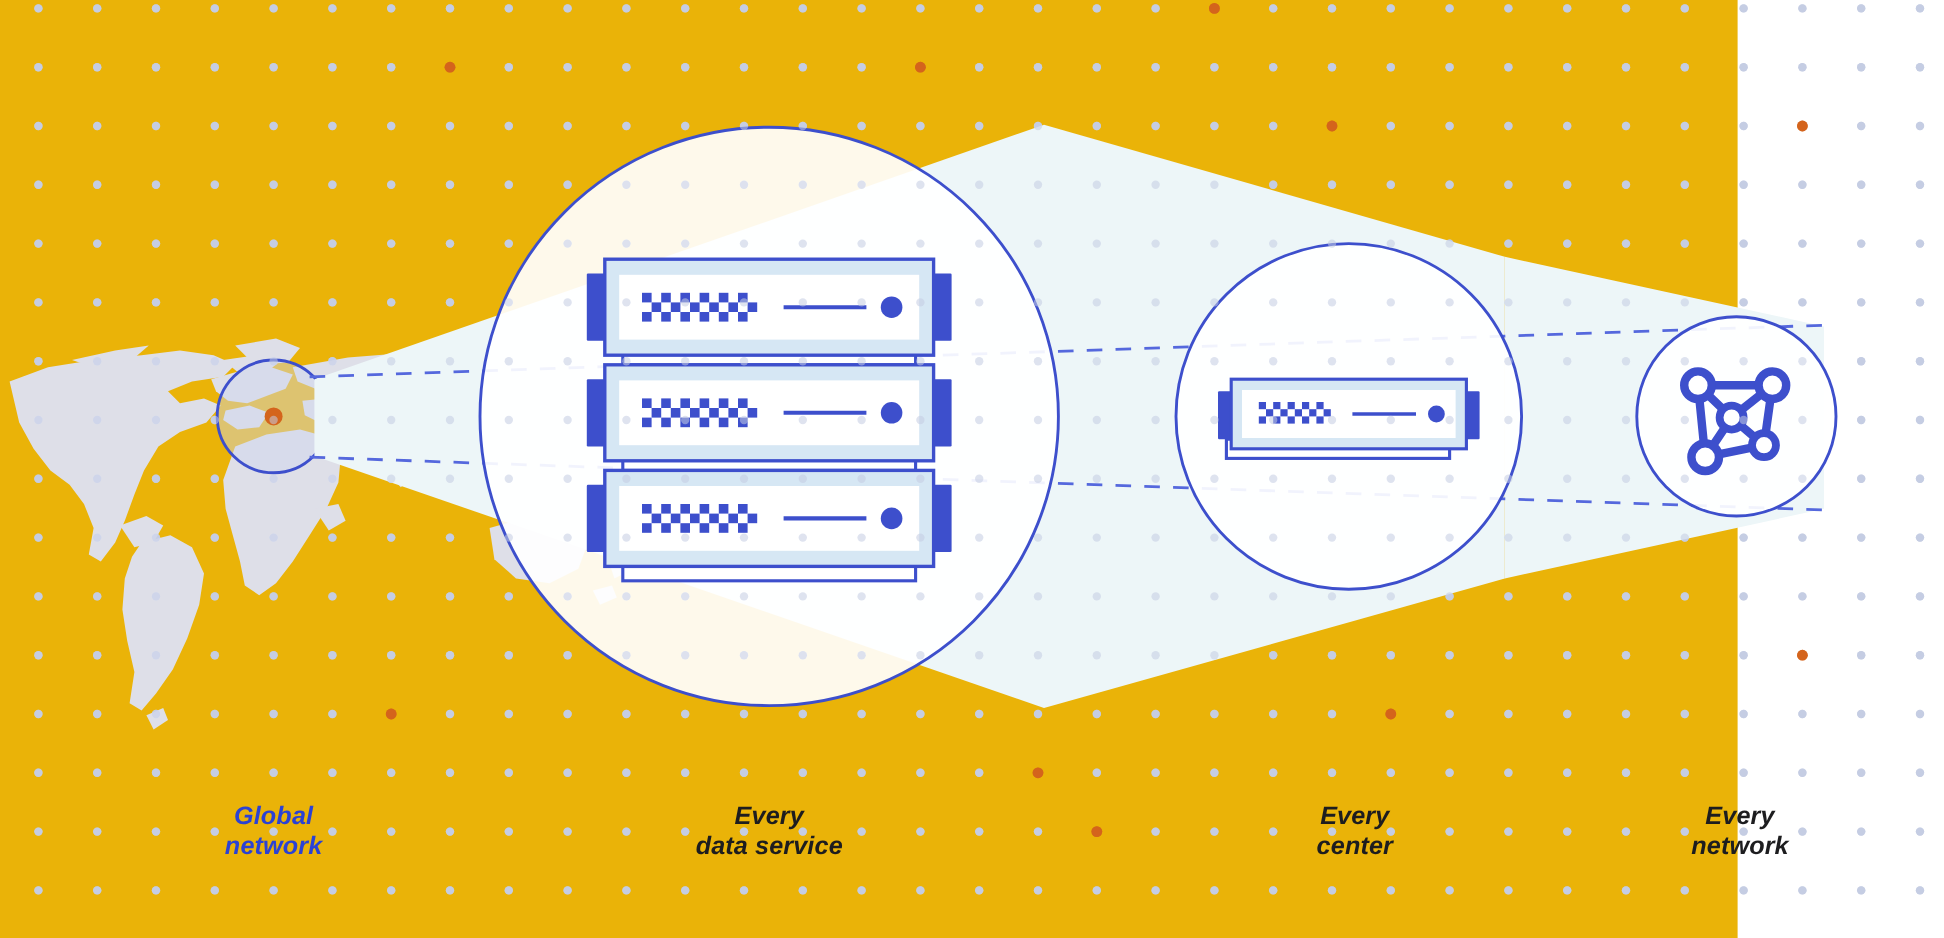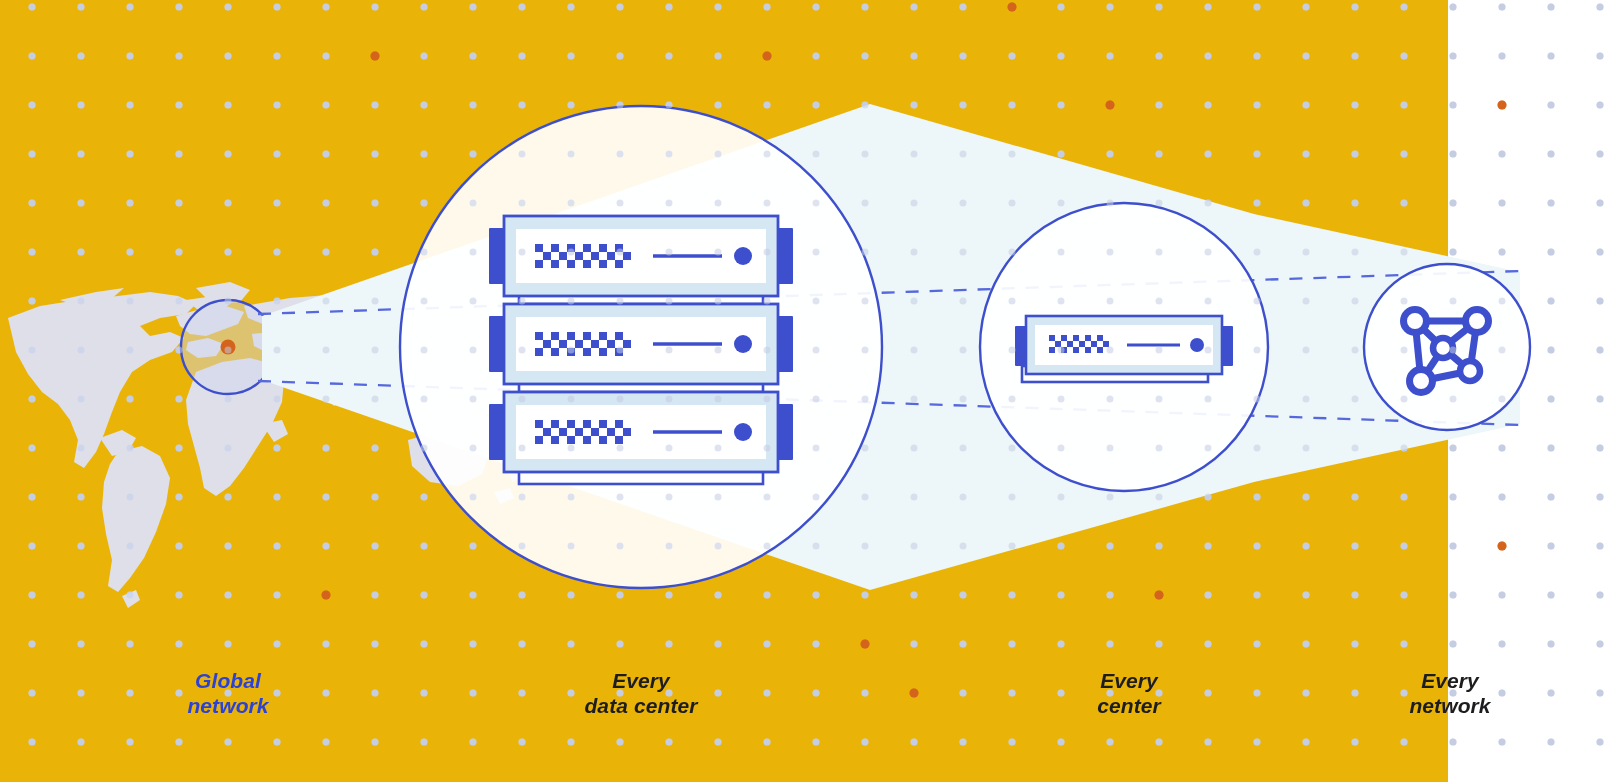--- a/index.html
+++ b/index.html
@@ -1369,21 +1369,21 @@
       </g>
   </svg>
 
   <div class="label blue" style="left:133px;top:668px;width:190px;">
     <div>Global</div>
     <div>network</div>
   </div>
 
   <div class="label dark" style="left:546px;top:668px;width:190px;">
     <div>Every</div>
-    <div>data center</div>
+    <div>data service</div>
   </div>
 
   <div class="label dark" style="left:1034px;top:668px;width:190px;">
     <div>Every</div>
     <div>center</div>
   </div>
 
   <div class="label dark" style="left:1355px;top:668px;width:190px;">
     <div>Every</div>
     <div>network</div>

